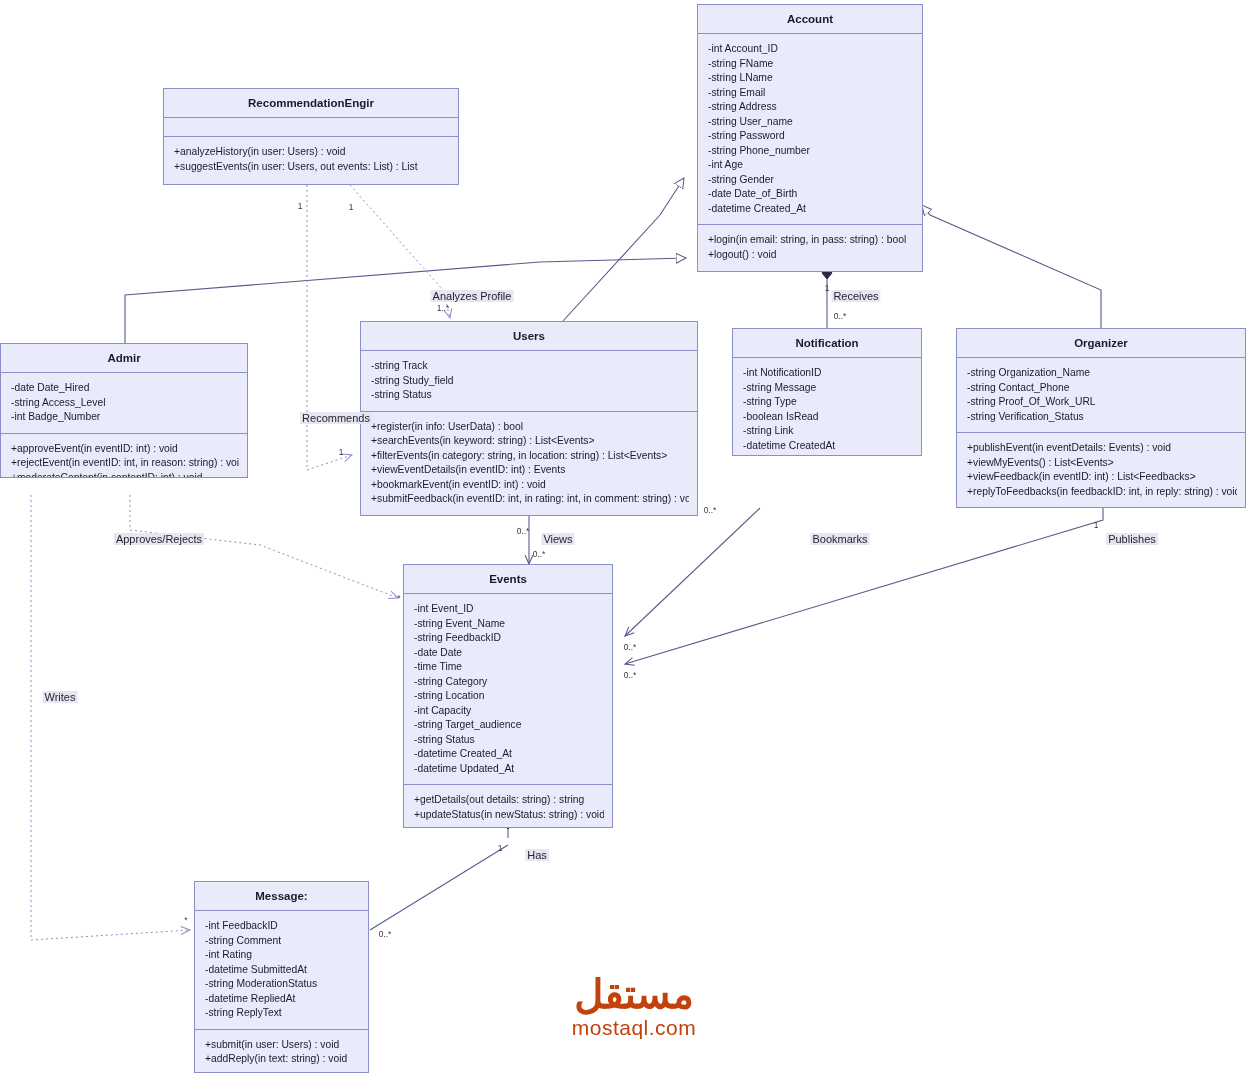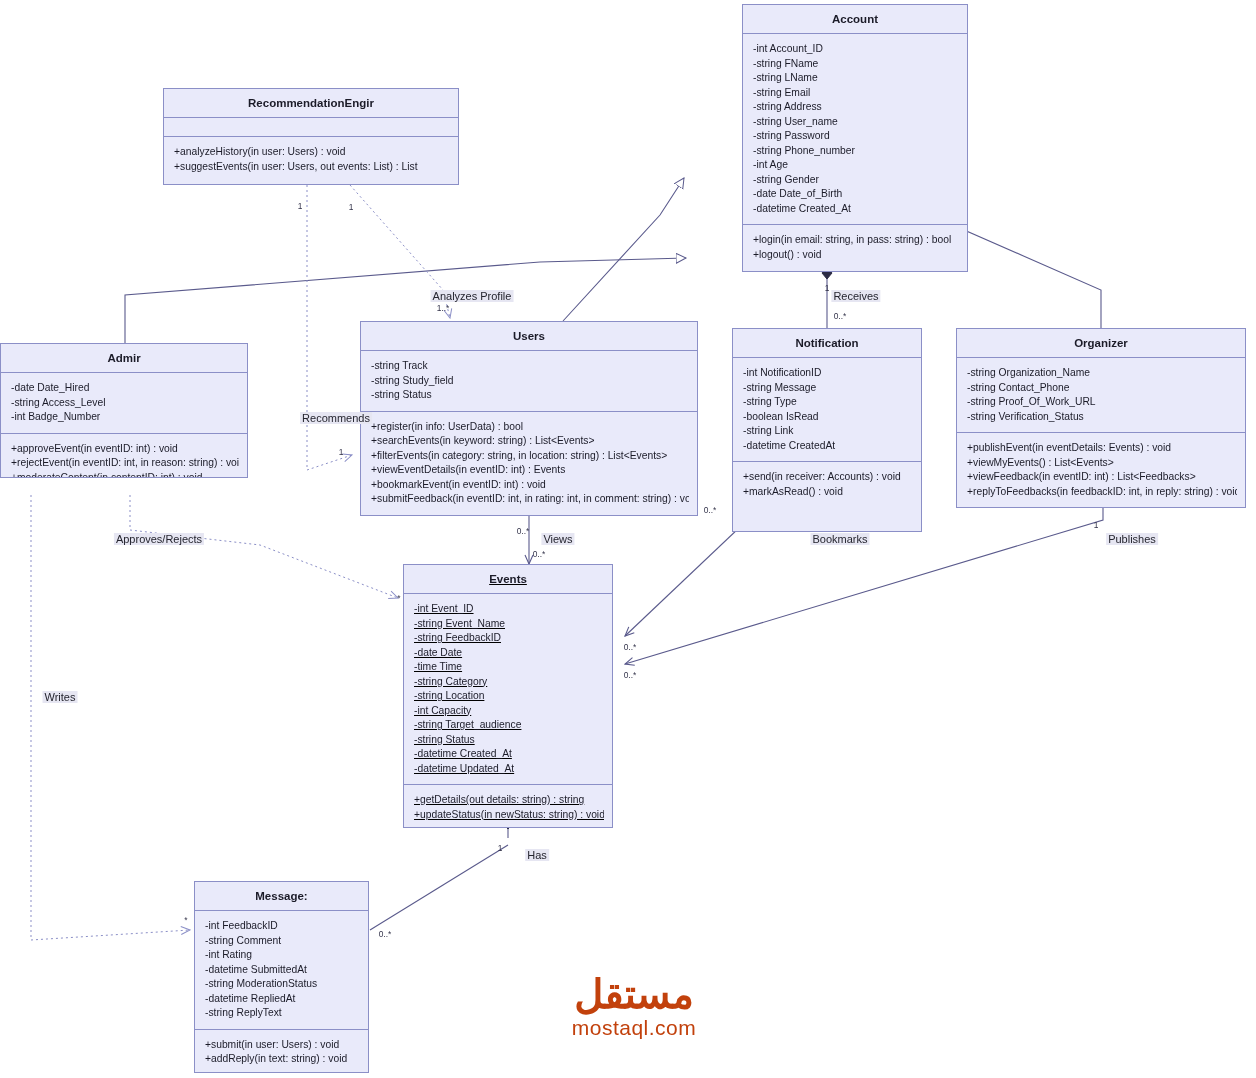--- a/index.html
+++ b/index.html
@@ -145,21 +145,21 @@
       <path d="M350,185 L443,290 L450,318" marker-end="url(#openArrowDash)"></path>
 
       <path d="M307,185 L307,430 L307,470 L352,455" marker-end="url(#openArrowDash)"></path>
 
       <path d="M130,495 L130,530 L260,545 L398,598" marker-end="url(#openArrowDash)"></path>
 
       <path d="M31,495 L31,535 L31,940 L190,930" marker-end="url(#openArrowDash)"></path>
     </g>
   </svg>
 
-  <div class="umlclass" style="left:697px; top:4px; width:226px; height:268px;margin-left:45px;">
+  <div class="umlclass" style="left:697px; top:4px; width:226px; height:268px;">
     <div class="cls-name">Account</div>
     <div class="cls-attrs">
       <div class="memb">-int Account_ID</div>
       <div class="memb">-string FName</div>
       <div class="memb">-string LName</div>
       <div class="memb">-string Email</div>
       <div class="memb">-string Address</div>
       <div class="memb">-string User_name</div>
       <div class="memb">-string Password</div>
       <div class="memb">-string Phone_number</div>
@@ -207,21 +207,21 @@
     <div class="cls-ops">
       <div class="memb">+register(in info: UserData) : bool</div>
       <div class="memb">+searchEvents(in keyword: string) : List&lt;Events&gt;</div>
       <div class="memb">+filterEvents(in category: string, in location: string) : List&lt;Events&gt;</div>
       <div class="memb">+viewEventDetails(in eventID: int) : Events</div>
       <div class="memb">+bookmarkEvent(in eventID: int) : void</div>
       <div class="memb">+submitFeedback(in eventID: int, in rating: int, in comment: string) : void</div>
     </div>
   </div>
 
-  <div class="umlclass" style="left:732px; top:328px; width:190px; height:204px;">
+  <div class="umlclass" style="left:732px; top:328px; width:190px; height:128px;">
     <div class="cls-name">Notification</div>
     <div class="cls-attrs">
       <div class="memb">-int NotificationID</div>
       <div class="memb">-string Message</div>
       <div class="memb">-string Type</div>
       <div class="memb">-boolean IsRead</div>
       <div class="memb">-string Link</div>
       <div class="memb">-datetime CreatedAt</div>
     </div>
     <div class="cls-ops">
@@ -239,21 +239,21 @@
       <div class="memb">-string Verification_Status</div>
     </div>
     <div class="cls-ops">
       <div class="memb">+publishEvent(in eventDetails: Events) : void</div>
       <div class="memb">+viewMyEvents() : List&lt;Events&gt;</div>
       <div class="memb">+viewFeedback(in eventID: int) : List&lt;Feedbacks&gt;</div>
       <div class="memb">+replyToFeedbacks(in feedbackID: int, in reply: string) : void</div>
     </div>
   </div>
 
-  <div class="umlclass" style="left:403px; top:564px; width:210px; height:264px;text-decoration:underline;">
+  <div class="umlclass" style="left:403px; top:564px; width:210px; height:264px;">
     <div class="cls-name">Events</div>
     <div class="cls-attrs">
       <div class="memb">-int Event_ID</div>
       <div class="memb">-string Event_Name</div>
       <div class="memb">-string FeedbackID</div>
       <div class="memb">-date Date</div>
       <div class="memb">-time Time</div>
       <div class="memb">-string Category</div>
       <div class="memb">-string Location</div>
       <div class="memb">-int Capacity</div>

